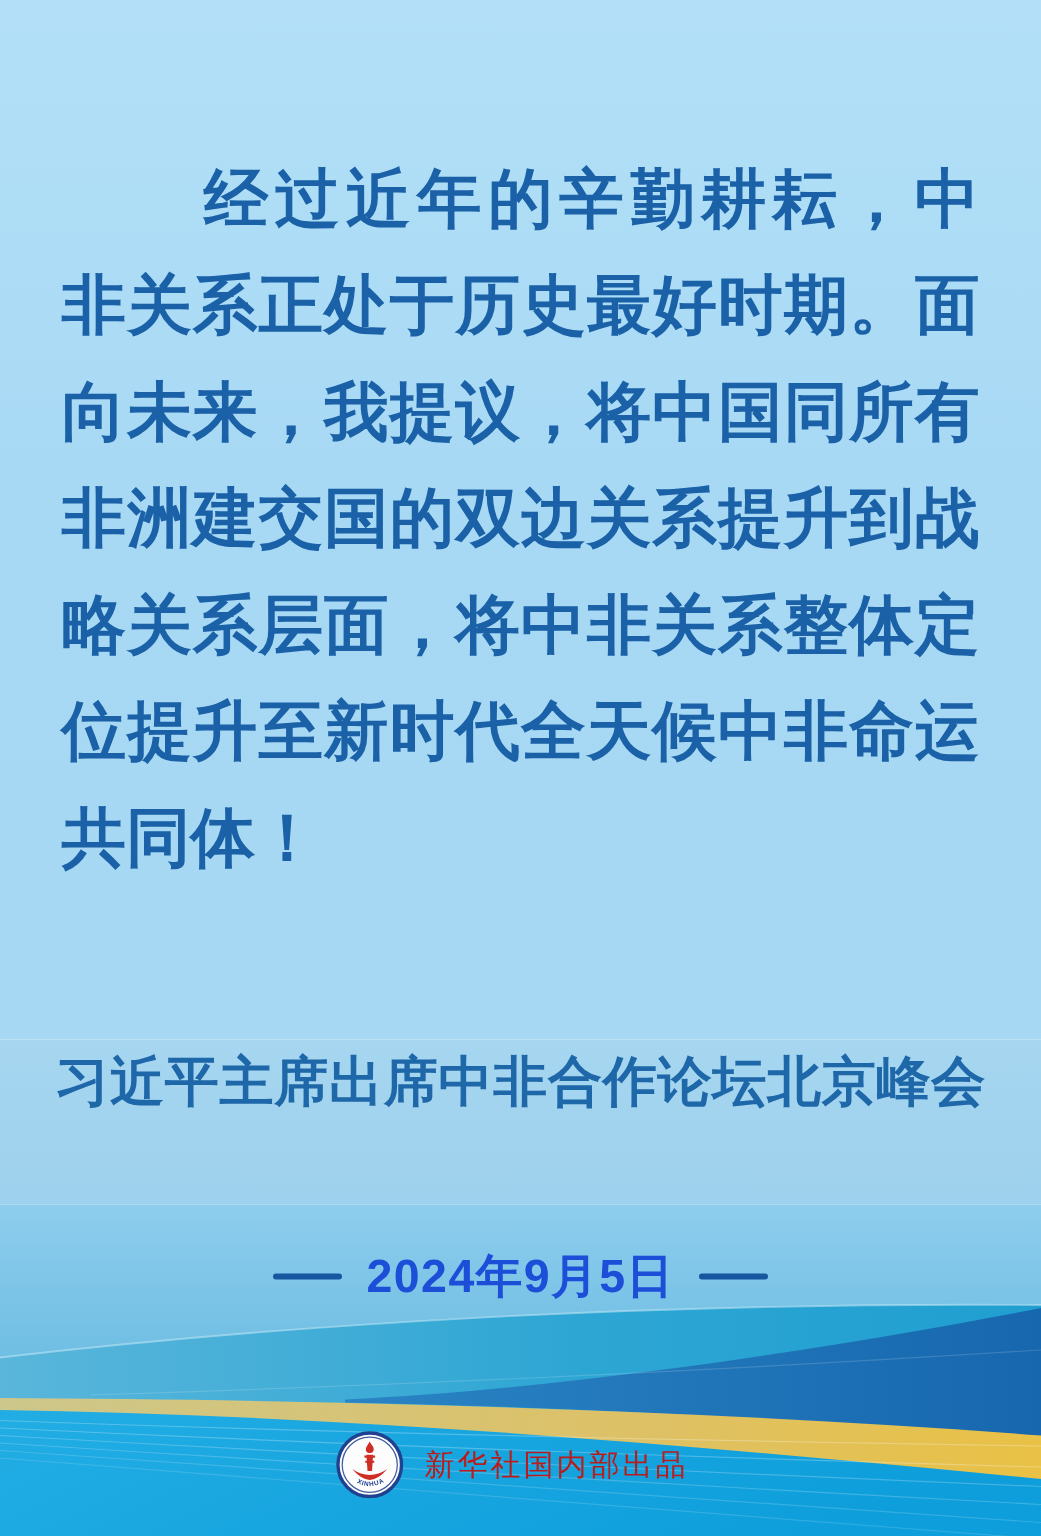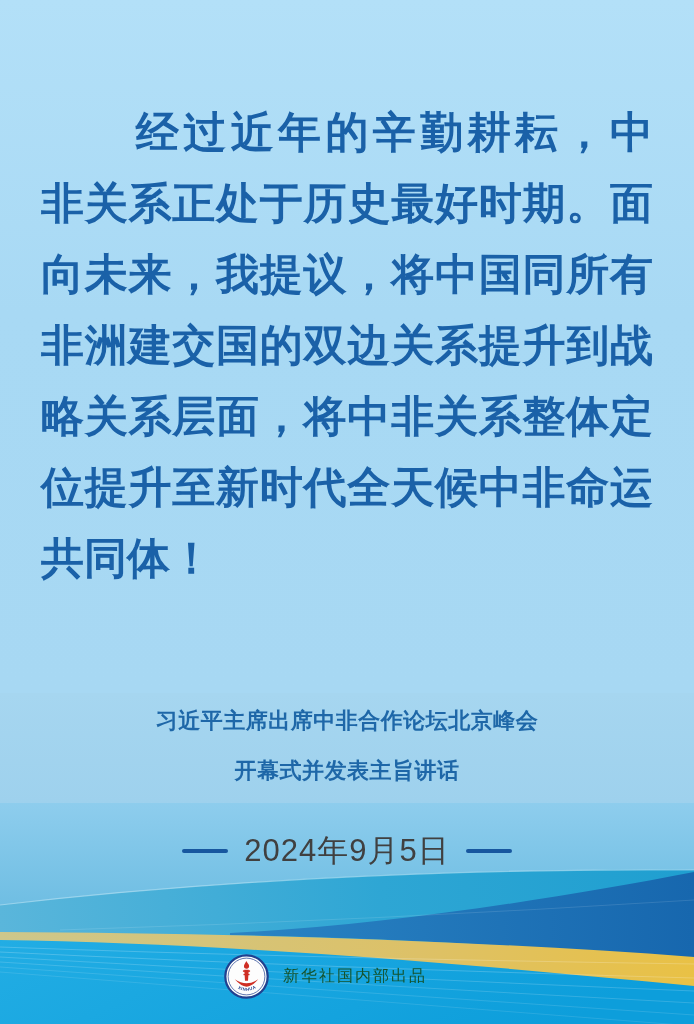--- a/index.html
+++ b/index.html
@@ -39,44 +39,44 @@
     white-space:nowrap;
   }
   .qline.qlast{justify-content:flex-start;}
   .qline span{display:block;}
   .qline span.ind{width:1em;flex:0 0 auto;}
   
   .title{
     position:absolute;left:0;top:696px;width:694px;
     text-align:center;
     font-weight:700;
-    font-size:22px;
+    font-size:36px;
     line-height:50px;
     color:#1e67a8;
     letter-spacing:0.5px;
   }
   
   .date-row{
     position:absolute;left:0;top:833px;width:694px;height:36px;
     display:flex;align-items:center;justify-content:center;gap:16px;
   }
   .date-dash{
     width:46px;height:4px;border-radius:2px;background:#17579f;
   }
   .date-text{
-    font-weight:400;font-size:31px;color:#404040;letter-spacing:1px;
+    font-weight:700;font-size:31px;color:#1d4ed8;letter-spacing:1px;
   }
   
   .credit-row{
     position:absolute;left:224px;top:953px;height:46px;
     display:flex;align-items:center;gap:14px;
   }
   .logo{width:45px;height:45px;display:block;}
   .credit-text{
-    color:#14532d;font-size:16px;letter-spacing:2px;font-weight:400;
+    color:#b91c1c;font-size:20px;letter-spacing:2px;font-weight:400;
   }
 </style>
 </head>
 <body>
 
 <div class="poster">
 
   <div class="bg-top"></div>
   <div class="band-title"></div>
   <div class="band-date"></div>
@@ -180,21 +180,20 @@
     <div class="qline qlast">
         <span>共</span>
         <span>同</span>
         <span>体</span>
         <span>！</span>
       </div>
   </div>
 
   <div class="title">
     <div>习近平主席出席中非合作论坛北京峰会</div>
-    <div>开幕式并发表主旨讲话</div>
   </div>
 
   <div class="date-row">
     <div class="date-dash"></div>
     <div class="date-text">2024年9月5日</div>
     <div class="date-dash"></div>
   </div>
 
   <svg class="waves-svg" viewBox="0 0 694 164" aria-hidden="true">
     <defs>

